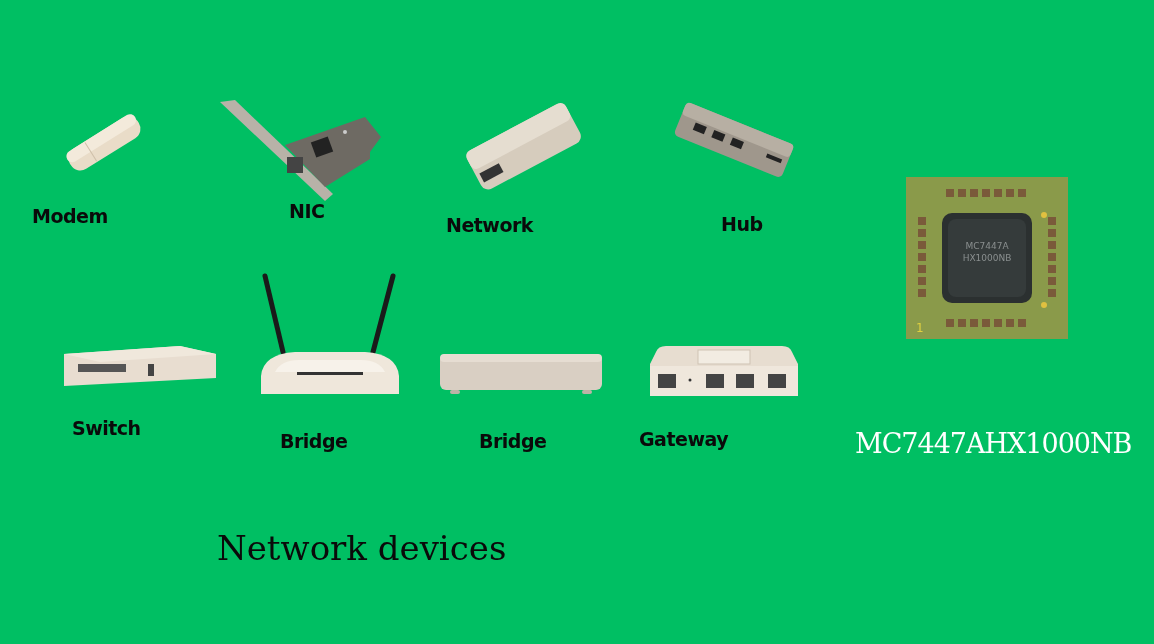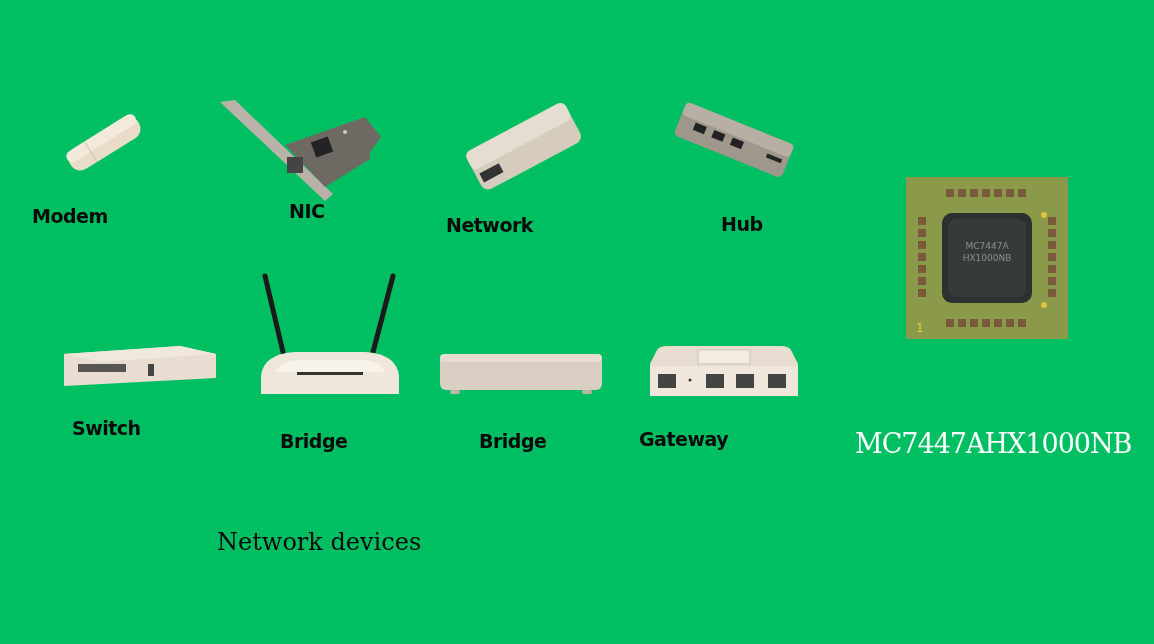--- a/index.html
+++ b/index.html
@@ -1,20 +1,20 @@
 <!DOCTYPE html>
 <html><head>
 <meta charset="utf-8">
 <style>
   html,body{margin:0;padding:0;}
   body{width:1154px;height:644px;background:#00bf63;position:relative;overflow:hidden;font-family:"Liberation Sans",sans-serif;}
   .label{position:absolute;font-family:"DejaVu Sans",sans-serif;font-weight:bold;font-size:19px;color:#0a0a0a;letter-spacing:-0.5px;white-space:nowrap;}
   .dev{position:absolute;}
   .chip-label{position:absolute;font-family:"DejaVu Serif",serif;font-size:27px;color:#ffffff;letter-spacing:-1px;white-space:nowrap;left:855px;top:428px;}
-  .title{position:absolute;font-family:"DejaVu Serif",serif;font-size:24px;color:#0a0a0a;left:217px;top:528px;white-space:nowrap;}
+  .title{position:absolute;font-family:"DejaVu Serif",serif;font-size:34px;color:#0a0a0a;left:217px;top:528px;white-space:nowrap;}
 </style>
 </head>
 <body>
 
 <svg class="dev" style="left:58px;top:108px" width="90" height="70" viewBox="0 0 90 70">
   <g transform="rotate(-32 45 35)">
     <rect x="6" y="24" width="80" height="24" rx="11" fill="#e9dcc8"></rect>
     <rect x="6" y="24" width="80" height="12" rx="6" fill="#f3eadb"></rect>
     <line x1="30" y1="25" x2="30" y2="47" stroke="#cfc0aa" stroke-width="1"></line>
   </g>

